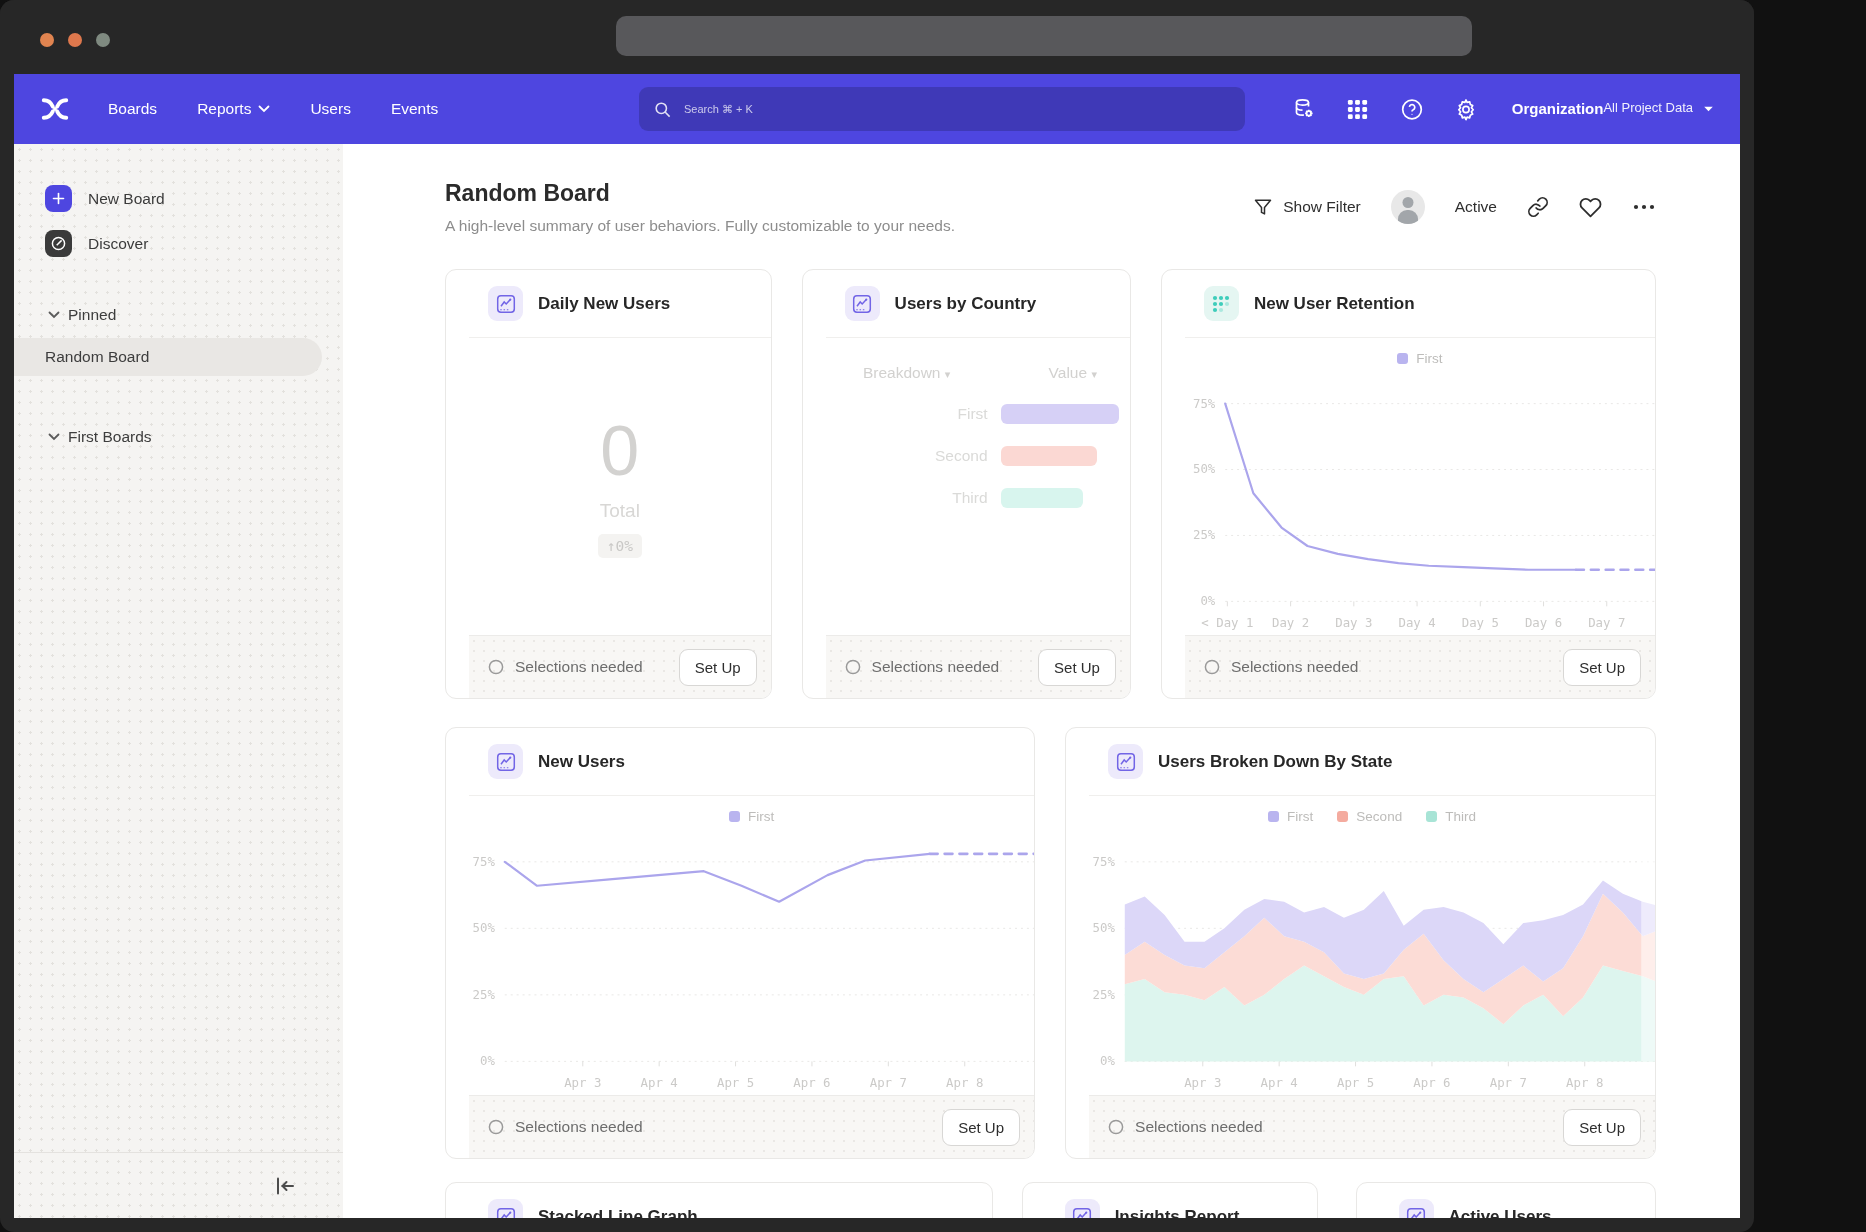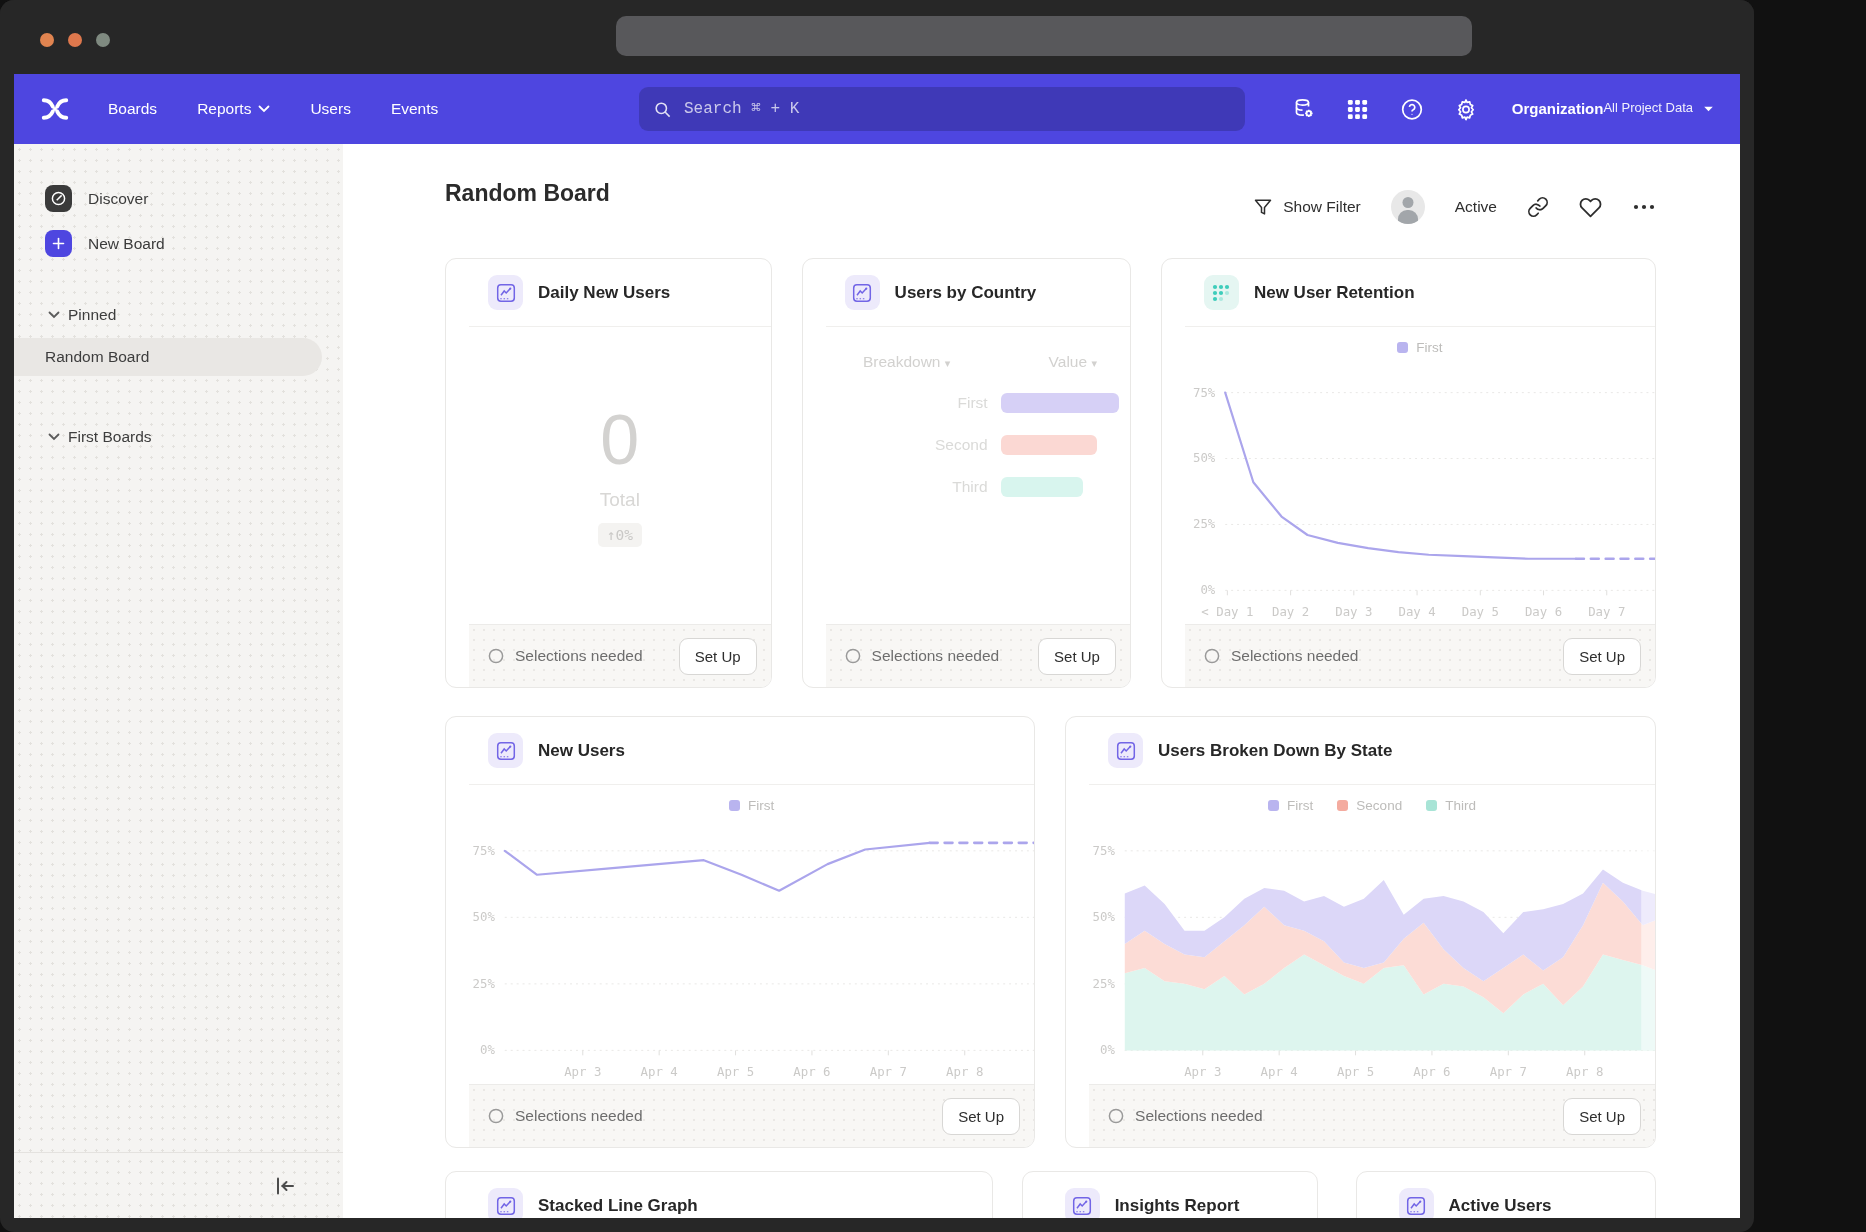--- a/index.html
+++ b/index.html
@@ -10,21 +10,21 @@
   .light{width:14px;height:14px;border-radius:50%;}
   .urlbar{position:absolute;top:16px;left:616px;width:856px;height:40px;background:#58585b;border-radius:10px;}
   .app{position:absolute;top:74px;left:14px;right:14px;bottom:14px;background:#fff;display:flex;flex-direction:column;overflow:hidden;}
   
   .nav{position:relative;height:70px;flex:0 0 70px;background:#4e46e0;display:flex;align-items:center;padding:0 26px;color:#fff;}
   .logo{width:30px;height:30px;margin-right:38px;flex:0 0 auto;}
   .nav-items{display:flex;align-items:center;gap:40px;}
   .nav-item{font-size:15.5px;color:#fff;display:flex;align-items:center;gap:7px;cursor:pointer;white-space:nowrap;}
   .nav-chevron svg{display:block;}
   .nav-search{position:absolute;left:625px;top:13px;width:606px;height:44px;background:rgba(0,0,0,0.18);border-radius:9px;display:flex;align-items:center;padding:0 14px;box-sizing:border-box;}
-  .nav-search input{flex:1;background:transparent;border:none;outline:none;color:rgba(255,255,255,0.92);font-size:16px;font-family:Liberation Mono, monospace;margin-left:10px;}
+  .nav-search input{flex:1;background:transparent;border:none;outline:none;color:rgba(255,255,255,0.92);font-size:11px;font-family:Liberation Sans, sans-serif;margin-left:10px;}
   .nav-search input::placeholder{color:rgba(255,255,255,0.72);}
   .nav-right{margin-left:auto;display:flex;align-items:center;gap:30px;}
   .nav-icon{width:24px;height:24px;display:flex;align-items:center;justify-content:center;cursor:pointer;}
   .org{display:flex;align-items:center;gap:10px;cursor:pointer;margin-left:4px;}
   .org-text{display:flex;flex-direction:row;line-height:1.25;}
   .org-name{font-size:15px;font-weight:700;}
   .org-project{font-size:13px;color:rgba(255,255,255,0.92);}
   
   .body{flex:1;display:flex;min-height:0;}
   .sidebar{position:relative;flex:0 0 329px;background:#f5f4f2;background-image:radial-gradient(circle,#e3e1dd 1px,transparent 1.2px);background-size:11px 11px;padding-top:32px;box-sizing:border-box;}
@@ -188,36 +188,36 @@
               </svg>
           </span>
         </div>
       </div>
     </div>
 
     <div class="body">
 
       <div class="sidebar">
         <div class="side-item">
+          <span class="side-chip chip-purple">
+            <svg width="15" height="15" viewBox="0 0 24 24" fill="none" stroke="#fff" stroke-width="2.6" stroke-linecap="round">
+                <line x1="12" y1="4" x2="12" y2="20"></line>
+                <line x1="4" y1="12" x2="20" y2="12"></line>
+              </svg>
+          </span>
+          <span>New Board</span>
+        </div>
+        <div class="side-item">
           <span class="side-chip chip-dark">
             <svg width="17" height="17" viewBox="0 0 24 24" fill="none" stroke="#fff" stroke-width="2.1">
               <circle cx="12" cy="12" r="8.6"></circle>
                 <line x1="16.4" y1="7.6" x2="9.5" y2="14.5"></line>
             </svg>
           </span>
           <span>Discover</span>
-        </div>
-        <div class="side-item">
-          <span class="side-chip chip-purple">
-            <svg width="15" height="15" viewBox="0 0 24 24" fill="none" stroke="#fff" stroke-width="2.6" stroke-linecap="round">
-                <line x1="12" y1="4" x2="12" y2="20"></line>
-                <line x1="4" y1="12" x2="20" y2="12"></line>
-              </svg>
-          </span>
-          <span>New Board</span>
         </div>
 
         <div class="side-section">
           <span style="display:flex;">
             <svg width="12" height="8" viewBox="0 0 12 8" fill="none" stroke="#5a5a5a" stroke-width="1.8" stroke-linecap="round">
                 <polyline points="1.5,1.5 6,6 10.5,1.5"></polyline>
               </svg>
           </span>
           <span>Pinned</span>
         </div>
@@ -242,20 +242,21 @@
               <polyline points="13.5,7 9.5,11 13.5,15"></polyline>
             </svg>
           </span>
         </div>
       </div>
 
       <div class="main">
         <div class="board-header">
           <div class="board-titles">
             <div class="board-title">Random Board</div>
+            <div class="board-subtitle">A high-level summary of user behaviors. Fully customizable to your needs.</div>
           </div>
           <div class="actions">
             <div class="action">
               <span style="display:flex;">
                 <svg width="20" height="20" viewBox="0 0 24 24" fill="none" stroke="#2e2e2e" stroke-width="1.8" stroke-linejoin="round">
                     <polygon points="21,4 3,4 10.2,12.5 10.2,18.5 13.8,20.3 13.8,12.5"></polygon>
                   </svg>
               </span>
               <span>Show Filter</span>
             </div>

